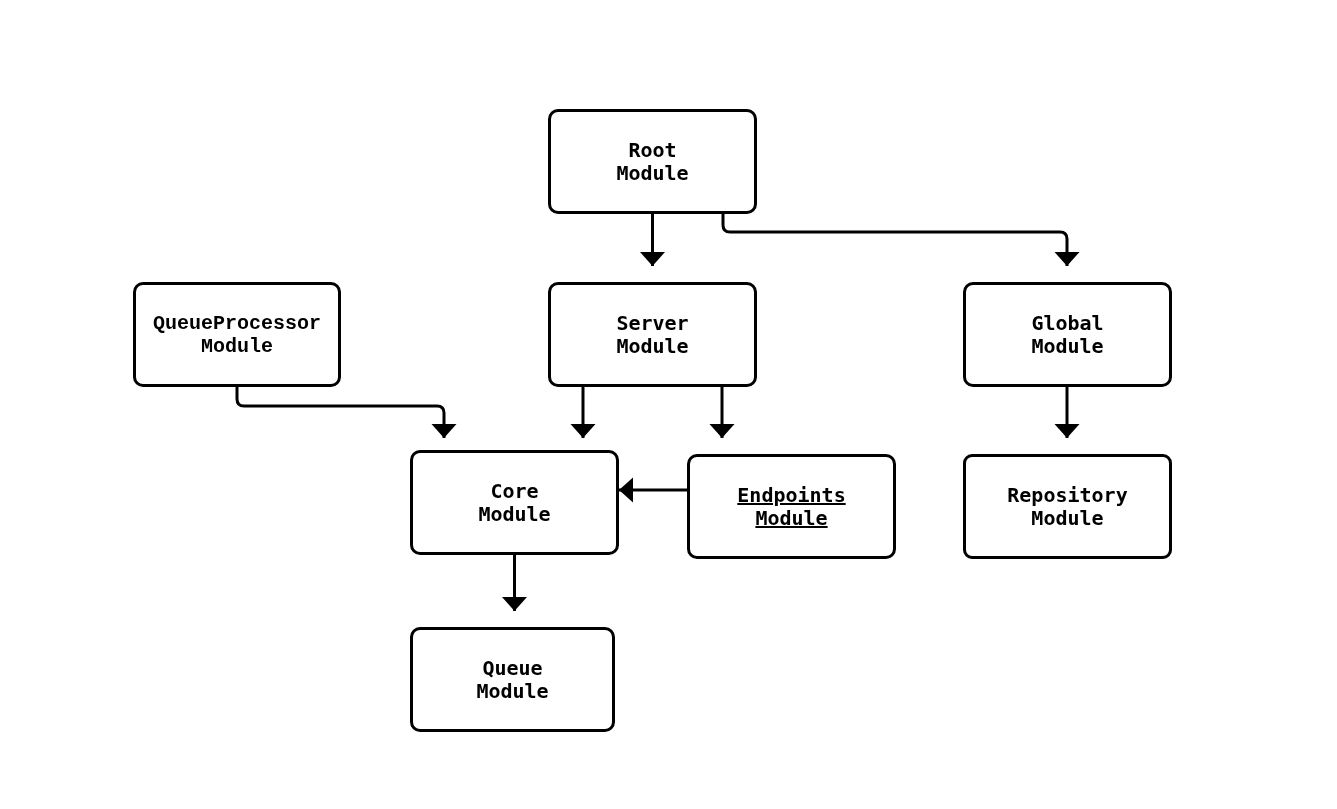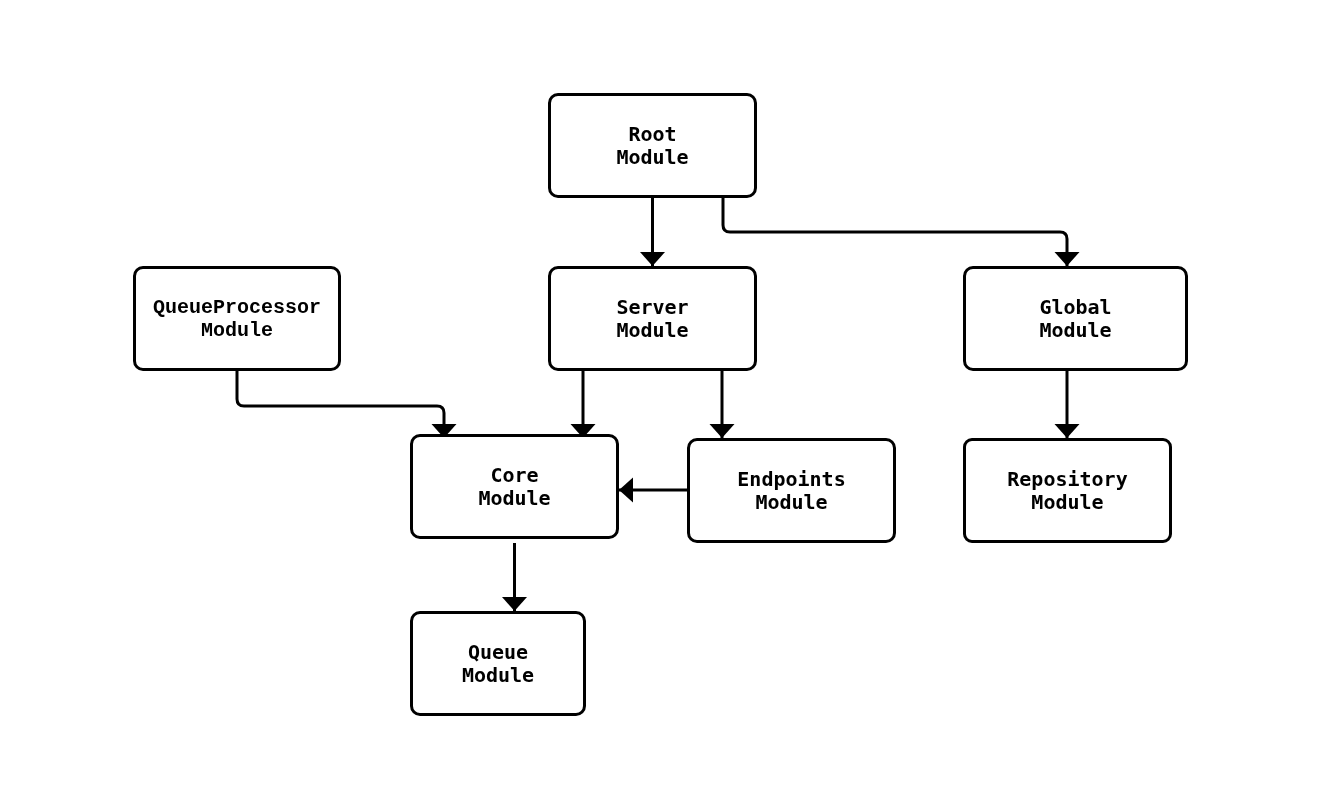--- a/index.html
+++ b/index.html
@@ -40,20 +40,21 @@
     color: var(--stroke, #000000);
     display: flex;
     align-items: center;
     justify-content: center;
     text-align: center;
     font-weight: 700;
     font-size: 20px;
     line-height: 23px;
     white-space: pre-line;
     font-family: "DejaVu Sans Mono", monospace;
+    margin-top: 16px;
   }
 </style>
 </head>
 <body>
 
 <div id="canvas" aria-label="Module dependency diagram" style="--stroke: #000000; --box-fill: #ffffff; background: rgb(255, 255, 255);">
   <svg id="edges-layer" xmlns="http://www.w3.org/2000/svg" viewBox="0 0 1337 809">
     <defs>
       <marker id="arrowhead" viewBox="0 0 15 26" refX="14" refY="13" markerWidth="15" markerHeight="26" markerUnits="userSpaceOnUse" orient="auto">
         <path d="M 0,0.5 L 14,13 L 0,25.5 Z"></path>
@@ -70,24 +71,24 @@
         <path class="edge" d="M 514.5 543 L 514.5 611" marker-end="url(#arrowhead)"></path>
       </g>
   </svg>
   <div id="nodes-layer">
       <div class="node" style="left: 548px; top: 93px; width: 209px; height: 105px;"><span>Root
 Module</span></div>
       <div class="node" style="left: 133px; top: 266px; width: 208px; height: 105px; font-family: Liberation Mono, monospace;"><span>QueueProcessor
 Module</span></div>
       <div class="node" style="left: 548px; top: 266px; width: 209px; height: 105px;"><span>Server
 Module</span></div>
-      <div class="node" style="left: 963px; top: 266px; width: 225px; height: 105px;"><span>Global
+      <div class="node" style="left: 963px; top: 266px; width: 209px; height: 105px;"><span>Global
 Module</span></div>
       <div class="node" style="left: 410px; top: 434px; width: 209px; height: 105px;"><span>Core
 Module</span></div>
-      <div class="node" style="left: 687px; top: 438px; width: 209px; height: 105px;"><span>Endpoints
+      <div class="node" style="left: 687px; top: 438px; width: 209px; height: 105px; text-decoration: underline;"><span>Endpoints
 Module</span></div>
       <div class="node" style="left: 963px; top: 438px; width: 209px; height: 105px; border-radius: 9px;"><span>Repository
 Module</span></div>
-      <div class="node" style="left: 410px; top: 611px; width: 176px; height: 105px;"><span>Queue
+      <div class="node" style="left: 410px; top: 611px; width: 205px; height: 105px;"><span>Queue
 Module</span></div>
     </div>
 </div>
 
 </body></html>

